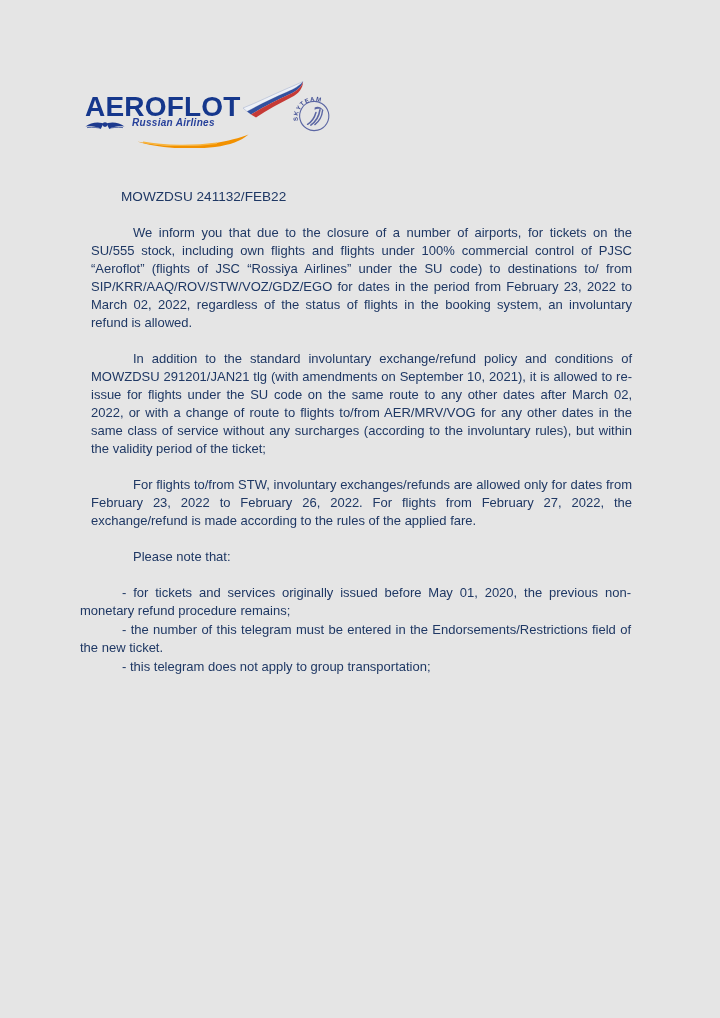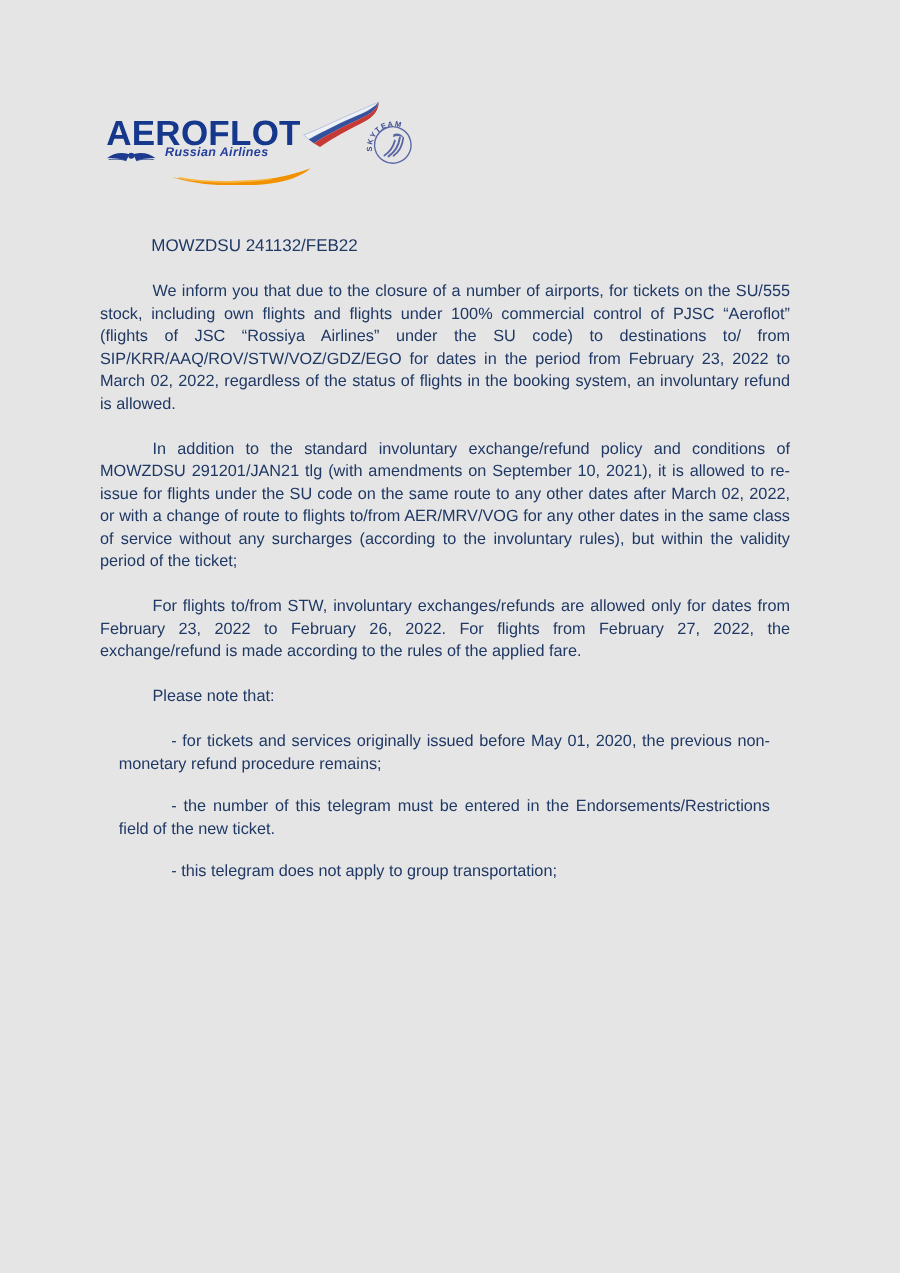--- a/index.html
+++ b/index.html
@@ -66,25 +66,25 @@
     text-align: justify;
   }
   .heading {
     font-weight: normal;
     font-size: 13.6px;
     text-indent: 42px;
     margin: 0 0 18px 0;
     text-align: left;
   }
   .content p {
-    margin: 0 0 18px 1px;
+    margin: 0 0 18px 12px;
     text-indent: 42px;
   }
   .notes p {
-    margin: 16px;
+    margin: 1px;
   }
 </style>
 </head>
 <body>
 
 <div class="page">
 
   <div class="logo">
 
     <div class="brand">AEROFLOT</div>

